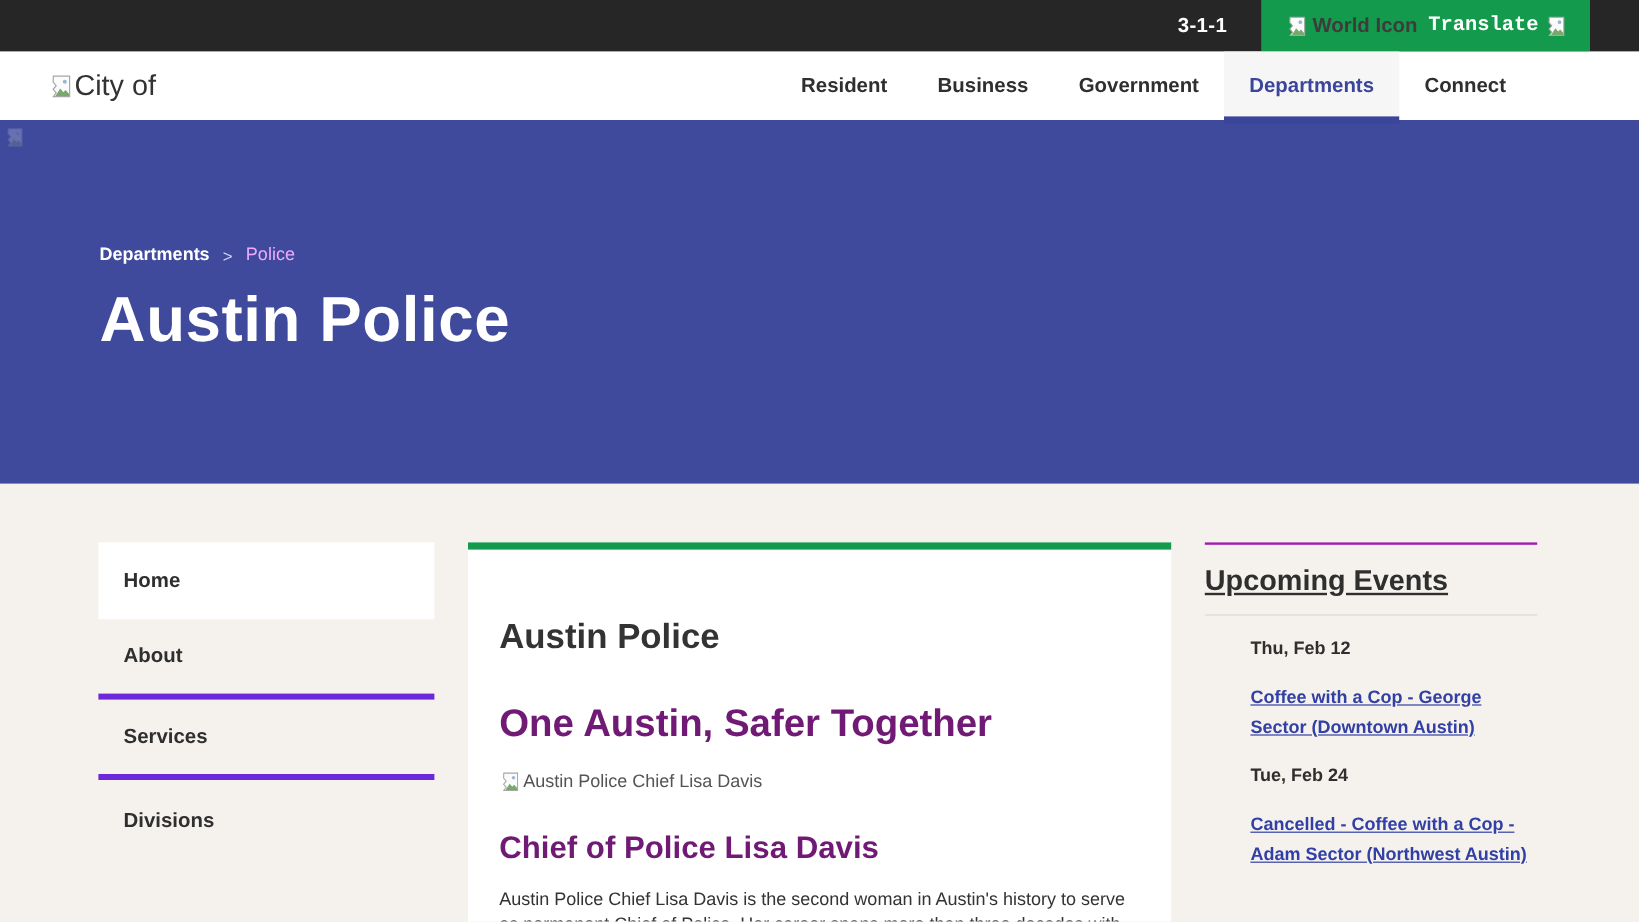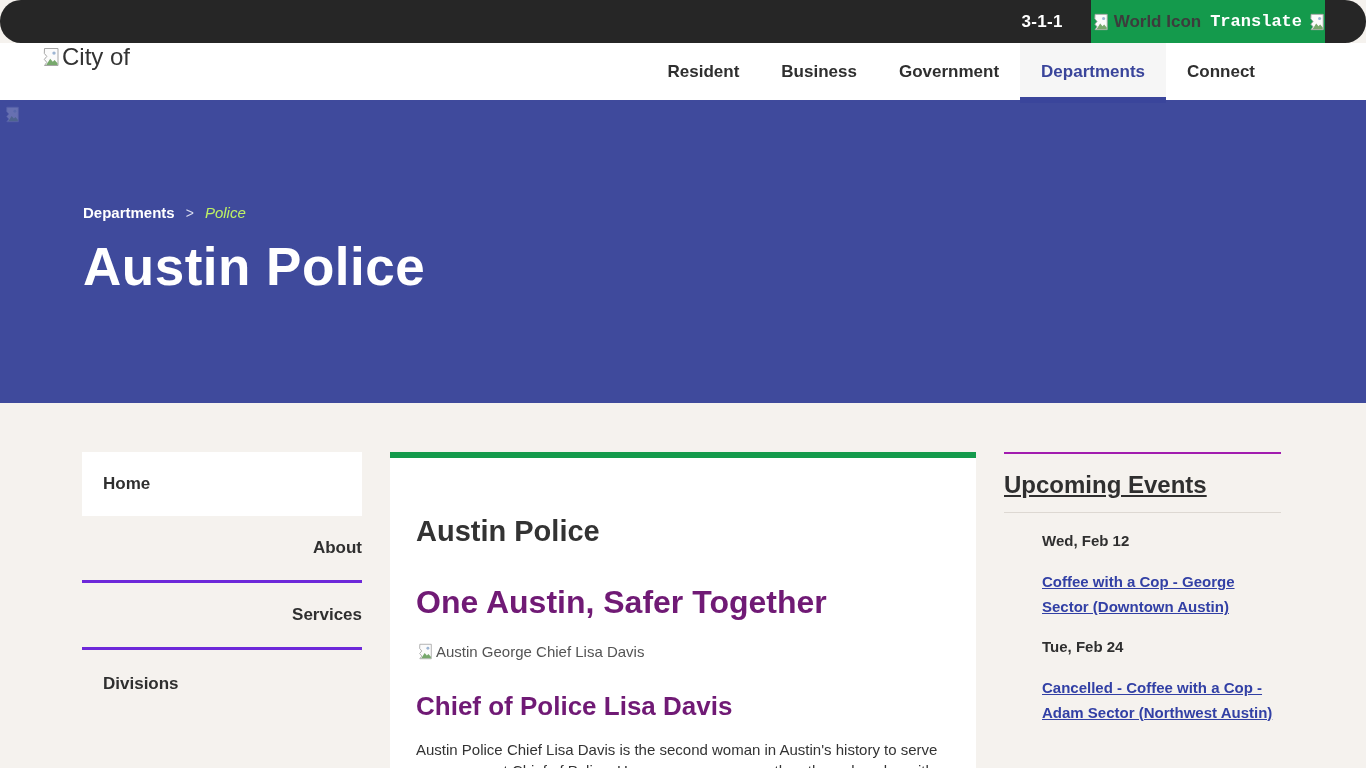--- a/index.html
+++ b/index.html
@@ -1,53 +1,53 @@
 <!DOCTYPE html>
 <html><head>
 <meta charset="utf-8">
 <style>
   * { margin:0; padding:0; box-sizing:border-box; }
   html,body { width:1366px; height:768px; overflow:hidden; }
   body { font-family:"Liberation Sans", sans-serif; background:#f5f2ee; color:#2f2f2f; }
 
   
-  .topbar { height:43px; background:#262626; display:flex; align-items:center; justify-content:flex-end; padding-right:41px;border-radius:21px; }
+  .topbar { height:43px; background:#262626; display:flex; align-items:center; justify-content:flex-end; padding-right:41px; }
   .topbar-phone { color:#ffffff; font-weight:bold; font-size:17px; margin-right:28px; letter-spacing:.3px; }
-  .translate-btn { background:#149a4c; height:43px; display:flex; align-items:center; padding:0 0; gap:5px; border:none; cursor:pointer; }
+  .translate-btn { background:#149a4c; height:43px; display:flex; align-items:center; padding:0 20px; gap:5px; border:none; cursor:pointer; }
   .translate-world-alt { color:#3c3c3c; font-weight:bold; font-size:17px; }
   .translate-label { color:#ffffff; font-weight:bold; font-size:17px; margin-left:4px;font-family:Liberation Mono, monospace; }
 
   
   .bimg { flex-shrink:0; display:inline-block; vertical-align:middle; }
 
   
-  .header { height:57px; background:#ffffff; display:flex; align-items:flex-start; justify-content:space-between; padding:0 90px 0 40px; position:relative; z-index:2; }
+  .header { height:57px; background:#ffffff; display:flex; align-items:center; justify-content:space-between; padding:0 90px 0 40px; position:relative; z-index:2; }
   .logo { display:flex; align-items:center; gap:2px; font-size:24px; color:#333333; cursor:pointer; }
   .nav { display:flex; height:57px; }
   .nav-item { display:flex; align-items:center; padding:0 21px; font-weight:bold; font-size:17px; color:#2f2f2f; position:relative; cursor:pointer; }
   .nav-item.active { color:#3a459b; background:#f6f6f6; }
   .nav-item.active::after { content:""; position:absolute; left:0; right:0; bottom:-3px; height:6px; background:#3a459b; }
 
   
   .hero { height:303px; background:#3f4a9c; position:relative; padding:104px 0 0 83px; }
   .hero-broken { position:absolute; top:6px; left:3px; opacity:.28; }
   .breadcrumb { display:flex; align-items:center; gap:11px; font-size:15px; color:#ffffff; }
   .crumb-link { font-weight:bold; color:#ffffff; cursor:pointer; }
   .crumb-sep { color:#d8dbee; font-size:14px; }
-  .crumb-current { color:#bef264;font-style:italic; }
+  .crumb-current { color:#f0abfc; }
   .hero-title { color:#ffffff; font-weight:bold; font-size:53px; margin-top:15px; letter-spacing:.5px; }
 
   
   .content { display:flex; align-items:flex-start; padding:49px 0 0 82px; gap:28px; }
 
   
   .sidebar { width:280px; flex-shrink:0; }
   .side-item { height:67px; display:flex; align-items:center; padding-left:21px; font-size:17px; font-weight:bold; color:#2f2f2f; cursor:pointer; }
   .side-item.active { background:#ffffff; height:64px; }
-  .side-item.divided { border-bottom:3px solid #6d28d9;justify-content:flex-end; }
+  .side-item.divided { border-bottom:5px solid #6d28d9; }
 
   
   .main-card { width:586px; flex-shrink:0; background:#ffffff; border-top:6px solid #149a4c; padding:57px 28px 40px 26px; min-height:316px; }
   .main-heading { font-size:29px; font-weight:bold; color:#333333; }
   .main-subheading { font-size:32px; font-weight:bold; color:#701a75; margin-top:36px; }
   .img-alt-row { display:flex; align-items:center; gap:3px; margin-top:22px; }
   .img-alt-text { font-size:15px; color:#545454; }
   .section-heading { font-size:26px; font-weight:bold; color:#701a75; margin-top:31px; }
   .body-text { font-size:15px; color:#333333; line-height:21px; margin-top:17px; max-width:532px; }
 
@@ -141,31 +141,31 @@
 
   <div class="main-card">
     <h2 class="main-heading">Austin Police</h2>
     <h2 class="main-subheading">One Austin, Safer Together</h2>
     <div class="img-alt-row">
       <svg class="bimg" width="17" height="17" viewBox="0 0 20 20" aria-hidden="true">
         <path d="M4.5 1.5 H18 V18.5 H4.5 L6.8 15.4 4.3 12.4 6.8 9.4 4.3 6.4 Z" fill="#fbfbfb" stroke="#a6a6a6" stroke-width="1"></path>
         <path d="M6.2 18 L10.2 11.8 12.8 14.8 14.6 12.9 17.5 16.2 V18 Z" fill="#77a86c"></path>
         <circle cx="14" cy="6.1" r="1.7" fill="#9db5d2"></circle>
       </svg>
-      <span class="img-alt-text">Austin George Chief Lisa Davis</span>
+      <span class="img-alt-text">Austin Police Chief Lisa Davis</span>
     </div>
     <h3 class="section-heading">Chief of Police Lisa Davis</h3>
     <p class="body-text">Austin Police Chief Lisa Davis is the second woman in Austin's history to serve as permanent Chief of Police. Her career spans more than three decades with the Cincinnati Police Department, where she served as Assistant Chief and Investigations</p>
   </div>
 
   <div class="events">
     <a class="events-title">Upcoming Events</a>
     <hr class="events-divider">
     <div class="event-item">
-      <div class="event-date">Wed, Feb 12</div>
+      <div class="event-date">Thu, Feb 12</div>
       <a class="event-link">Coffee with a Cop - George Sector (Downtown Austin)</a>
     </div>
     <div class="event-item">
       <div class="event-date">Tue, Feb 24</div>
       <a class="event-link">Cancelled - Coffee with a Cop - Adam Sector (Northwest Austin)</a>
     </div>
   </div>
 
 </div>
 

